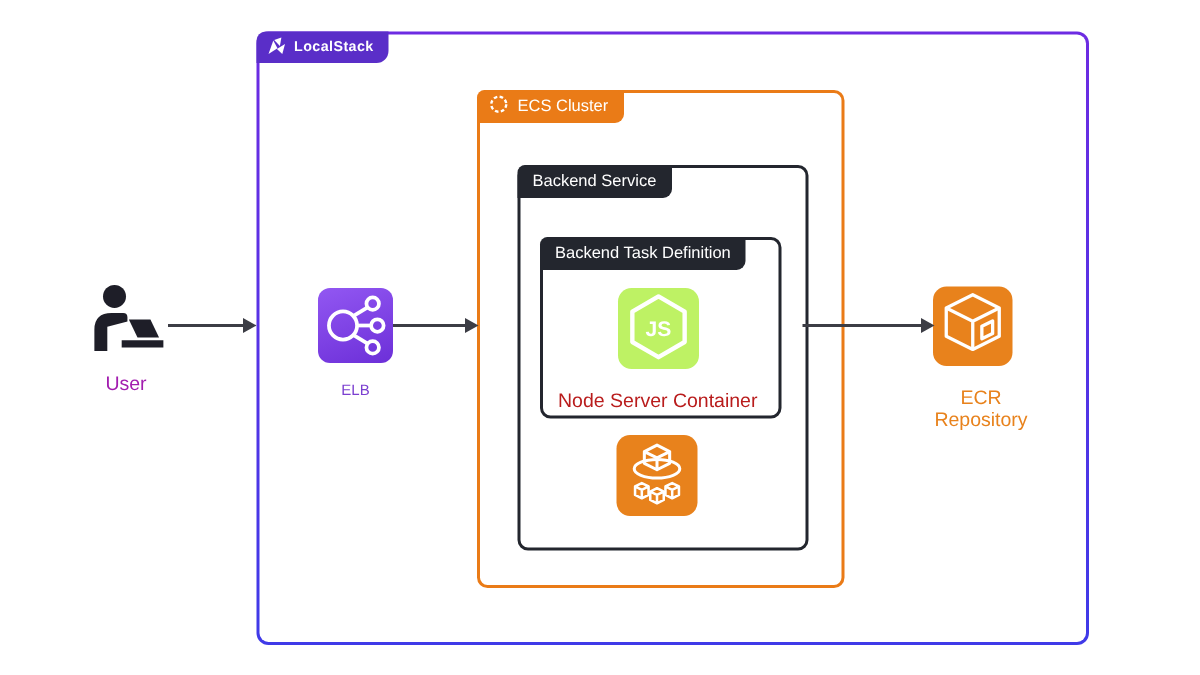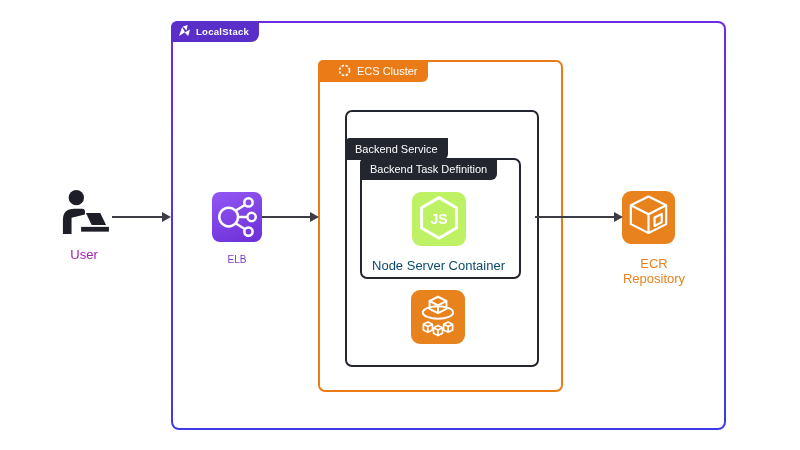--- a/index.html
+++ b/index.html
@@ -12,43 +12,43 @@
           background:linear-gradient(180deg,#6D2BE2,#3F3AE8);}
   .ls-box-inner{position:absolute;inset:2px;background:#ffffff;border-radius:6px;}
   .ecs-box{left:318px;top:60px;width:241px;height:328px;border:2px solid #EA7B17;border-radius:7px;}
   .svc-box{left:345px;top:110px;width:190px;height:253px;border:2px solid #23262E;border-radius:7px;}
   .task-box{left:360px;top:158px;width:157px;height:117px;border:2px solid #23262E;border-radius:7px;}
 
   
   .badge{display:inline-flex;align-items:center;color:#ffffff;white-space:nowrap;}
   .ls-badge{left:171px;top:21px;height:21px;padding:0 10px 0 7px;gap:5px;background:#5A2EC8;
             font-size:9.5px;font-weight:bold;letter-spacing:.3px;border-radius:6px 0 8px 0;}
-  .ecs-badge{left:318px;top:60px;height:22px;padding:0 10px 0 20px;gap:6px;background:#EA7B17;
+  .ecs-badge{left:318px;top:60px;height:22px;padding:0 10px 0 8px;gap:6px;background:#EA7B17;
              font-size:11px;border-radius:5px 0 6px 0;}
   .dark-badge{height:22px;padding:0 10px;background:#23262E;font-size:11px;border-radius:5px 0 6px 0;}
-  .svc-badge{left:345px;top:110px;margin-top:28px;}
+  .svc-badge{left:345px;top:110px;}
   .task-badge{left:360px;top:158px;}
 
   
   .arrow{position:absolute;height:2px;background:#3C3D45;}
   .arrow::after{content:"";position:absolute;right:-9px;top:-4px;width:0;height:0;
                 border-left:9px solid #3C3D45;border-top:5px solid transparent;border-bottom:5px solid transparent;}
 
   
   .node-group{text-align:center;}
   .icon-sq{display:inline-block;border-radius:9px;}
   .icon-sq svg{display:block;}
   .elb-sq{width:50px;height:50px;background:linear-gradient(160deg,#9257F2,#6C2FD8);border-radius:8px;}
   .node-sq{width:54px;height:54px;background:#bef264;}
   .ecs-sq{width:54px;height:54px;background:#E8821C;}
   .ecr-sq{width:53px;height:53px;background:#E8821C;}
   .node-label{display:block;margin-top:8px;font-size:13px;}
   .user-label{color:#a21caf;}
   .elb-label{color:#7B3FD0;font-size:10px;}
-  .green-label{color:#0c4a6e;}
+  .green-label{color:#b91c1c;}
   .orange-label{color:#E8821C;margin-left:12px;}
 </style>
 </head>
 <body>
 
 <div class="canvas">
 
   <div class="abs ls-box">
     <div class="ls-box-inner"></div>
   </div>

